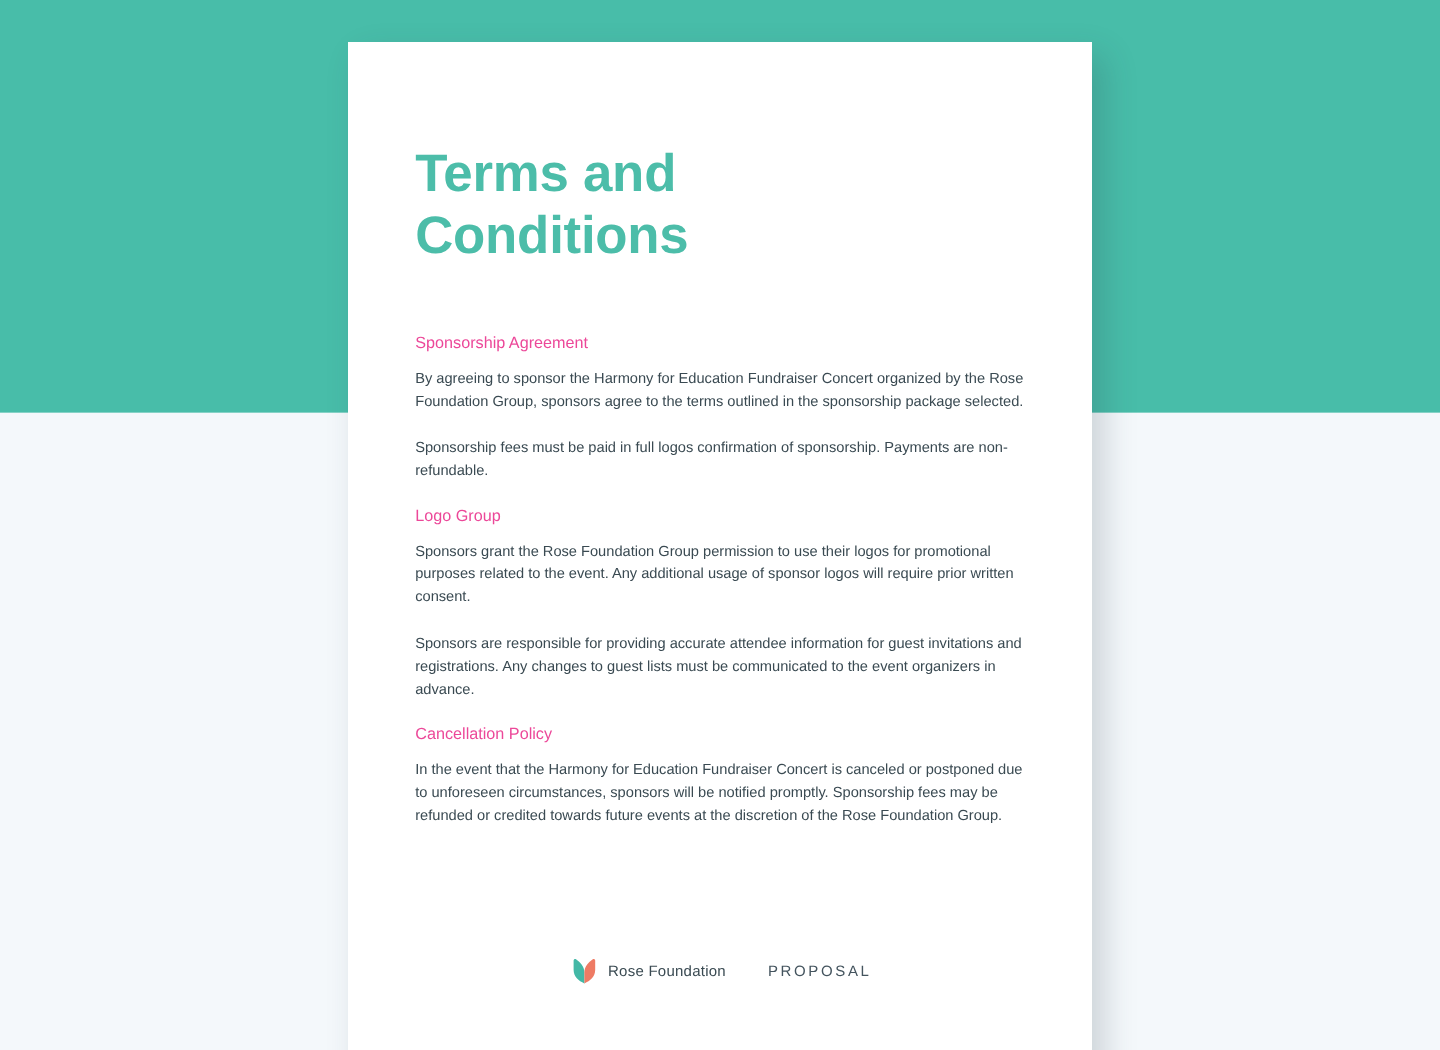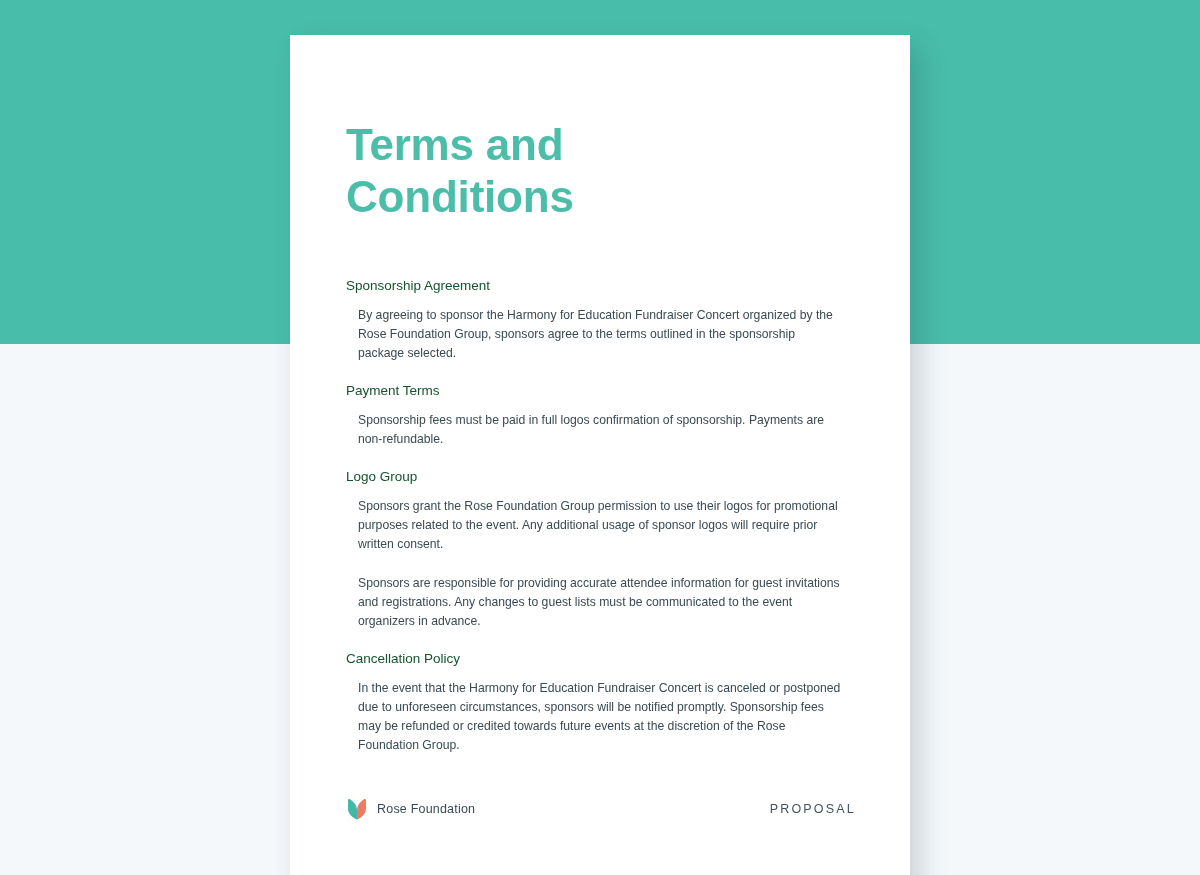--- a/index.html
+++ b/index.html
@@ -83,39 +83,39 @@
     margin-bottom: 20px;
   }
   .section:last-child {
     margin-bottom: 0;
   }
   .section-heading {
     margin: 0 0 12px 0;
     font-size: 13.5px;
     line-height: 16px;
     font-weight: 400;
-    color: #14532d;
+    color: #ec4899;
   }
   .section-body {
-    margin: 12px;
+    margin: 0;
     font-size: 12.2px;
     line-height: 19px;
     color: #3a4a52;
   }
 
   
   #footer {
     position: absolute;
     left: 0;
     top: 760px;
     width: 510px;
     height: 28px;
     display: flex;
     align-items: center;
-    justify-content: space-between;
+    justify-content: center;
   }
   #brand {
     display: flex;
     align-items: center;
     gap: 9px;
   }
   #brand-logo {
     width: 22px;
     height: 24px;
     display: block;
@@ -146,21 +146,20 @@
     <h1 id="doc-title">Terms and Conditions</h1>
 
     <div id="sections">
 
       <div class="section">
         <h2 class="section-heading">Sponsorship Agreement</h2>
         <p class="section-body">By agreeing to sponsor the Harmony for Education Fundraiser Concert organized by the Rose Foundation Group, sponsors agree to the terms outlined in the sponsorship package selected.</p>
       </div>
 
       <div class="section">
-        <h2 class="section-heading">Payment Terms</h2>
         <p class="section-body">Sponsorship fees must be paid in full logos confirmation of sponsorship. Payments are non-refundable.</p>
       </div>
 
       <div class="section">
         <h2 class="section-heading">Logo Group</h2>
         <p class="section-body">Sponsors grant the Rose Foundation Group permission to use their logos for promotional purposes related to the event. Any additional usage of sponsor logos will require prior written consent.</p>
       </div>
 
       <div class="section">
         <p class="section-body">Sponsors are responsible for providing accurate attendee information for guest invitations and registrations. Any changes to guest lists must be communicated to the event organizers in advance.</p>

